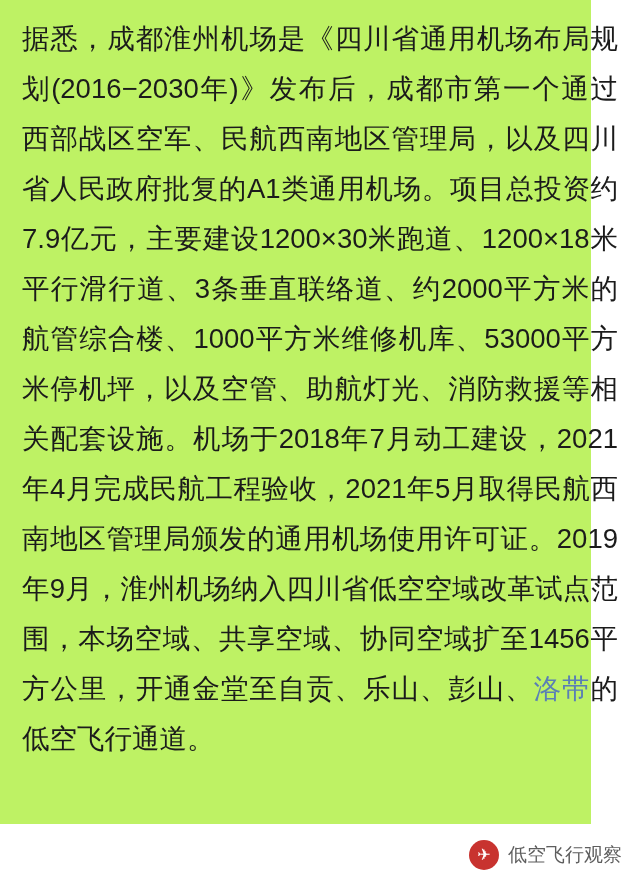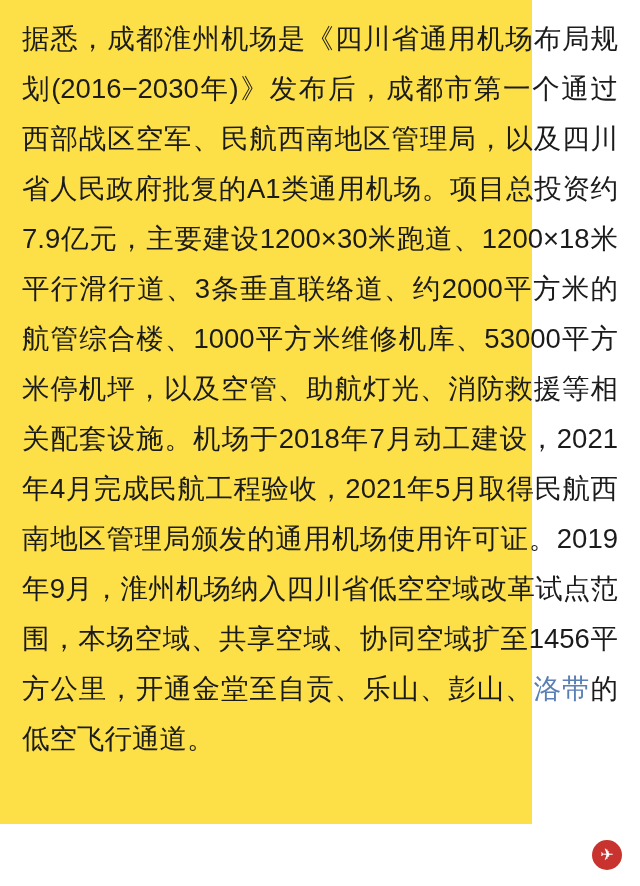--- a/index.html
+++ b/index.html
@@ -9,24 +9,24 @@
   body {
     width: 640px;
     height: 886px;
     background: #ffffff;
     font-family: "Liberation Sans", sans-serif;
     overflow: hidden;
     position: relative;
   }
   .page {
     position: relative;
-    width: 532px;
+    width: 591px;
     height: 886px;
     box-sizing: border-box;
-    background: #fde047;
+    background: #bef264;
   }
   .article-body {
     position: absolute;
     left: 0;
     top: 0;
     width: 640px;
     padding: 14px 22px 0 22px;
     box-sizing: border-box;
   }
   .para {
@@ -92,16 +92,17 @@
 
   <div class="article-body">
     <p class="para"><span>据悉，成都淮州机场是《四川省通用机场布局规划(2016−2030年)》发布后，成都市第一个通过西部战区空军、民航西南地区管理局，以及四川省人民政府批复的A1类通用机场。项目总投资约7.9亿元，主要建设1200×30米跑道、1200×18米平行滑行道、3条垂直联络道、约2000平方米的航管综合楼、1000平方米维修机库、53000平方米停机坪，以及空管、助航灯光、消防救援等相关配套设施。机场于2018年7月动工建设，2021年4月完成民航工程验收，2021年5月取得民航西南地区管理局颁发的通用机场使用许可证。2019年9月，淮州机场纳入四川省低空空域改革试点范围，本场空域、共享空域、协同空域扩至1456平方公里，开通金堂至自贡、乐山、彭山、</span><span class="link">洛带</span><span>的低空飞行通道。</span></p>
   </div>
 
   <div class="footer-bar">
     <div class="account">
       <div class="account-logo">
         <span class="glyph">✈</span>
       </div>
+      <div class="account-name">低空飞行观察</div>
     </div>
   </div>
 
 </div>
 
 </body></html>

